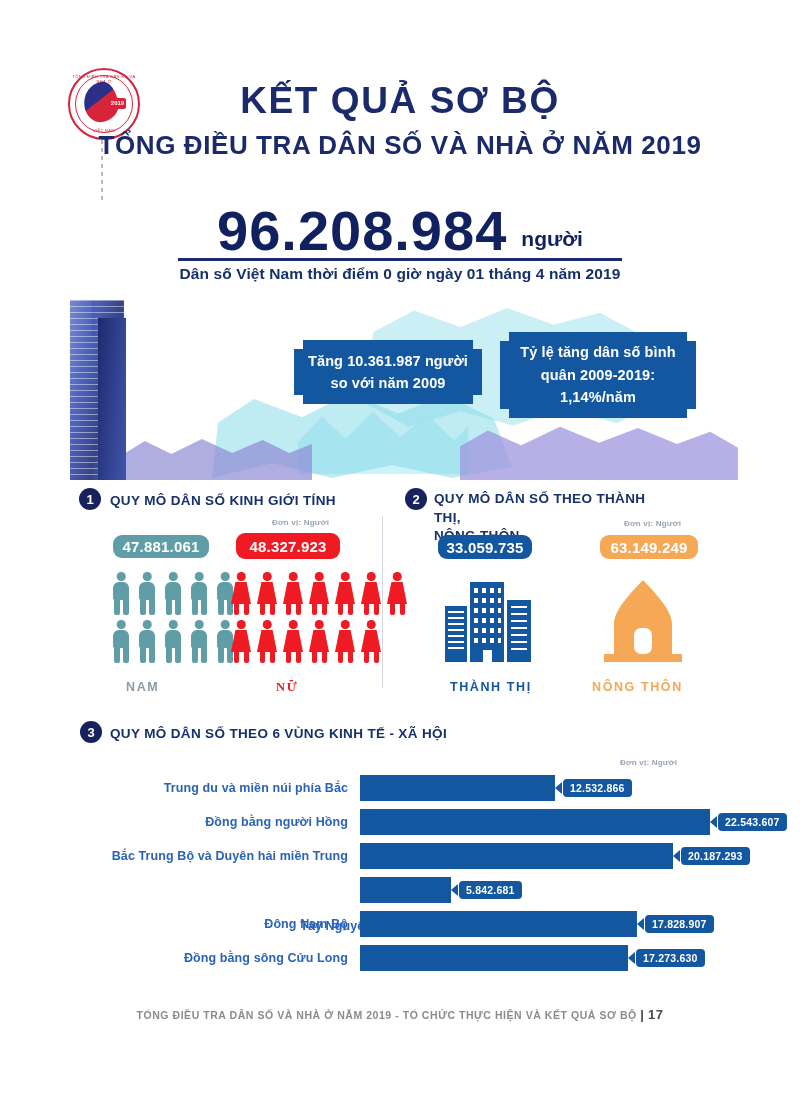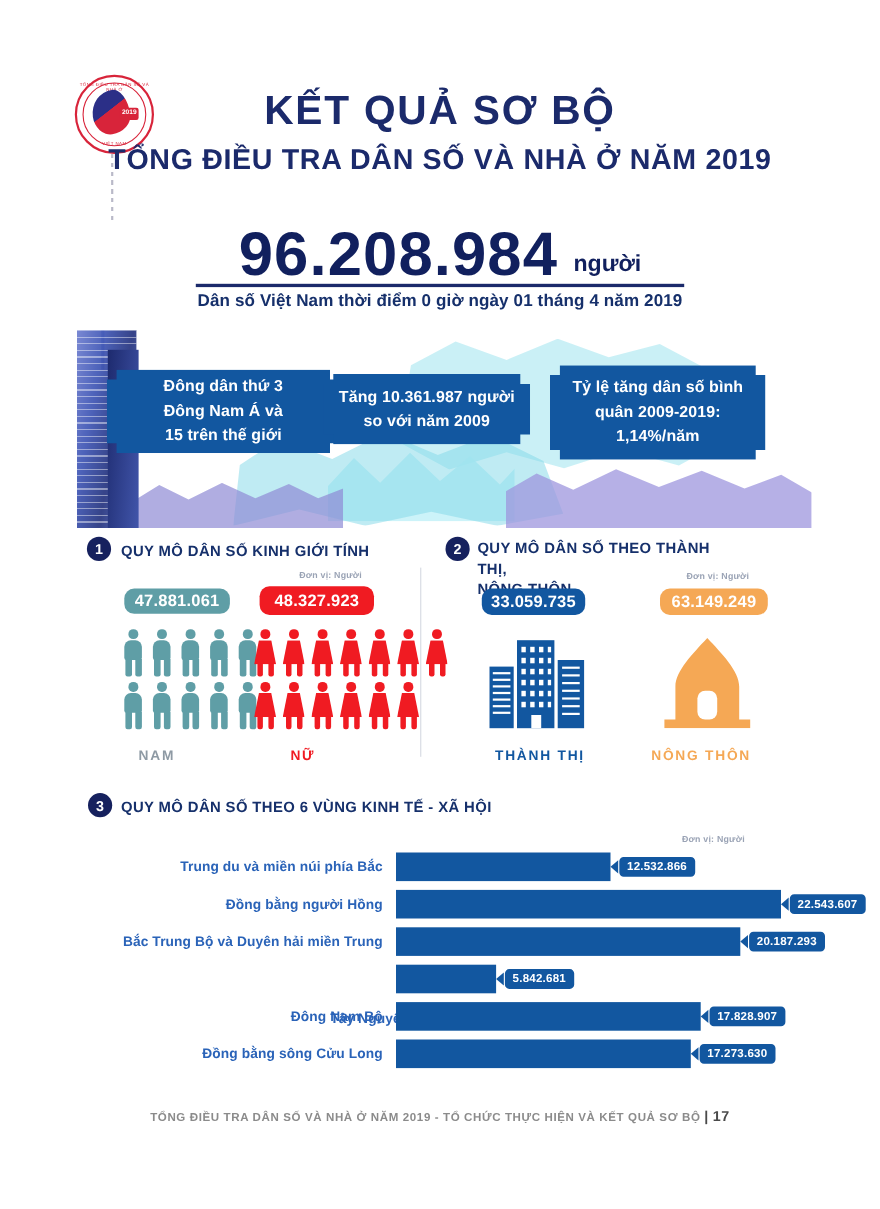--- a/index.html
+++ b/index.html
@@ -220,27 +220,20 @@
     <div class="teal-blob"></div>
     <div class="cyan-blob"></div>
     <div class="teal-blob2"></div>
     <div class="purple-blob"></div>
     <div class="purple-blob2"></div>
     <div class="mast"></div>
     <div class="tower"></div>
     <div class="tower2"></div>
   </div>
 
-  <div class="nbox" id="nbox1">
-    <div>
-      <span>Đông dân thứ 3</span><br>
-      <span>Đông Nam Á và</span><br>
-      <span>15 trên thế giới</span>
-    </div>
-  </div>
   <div class="nbox" id="nbox2">
     <div>
       <span>Tăng 10.361.987 người</span><br>
       <span>so với năm 2009</span>
     </div>
   </div>
   <div class="nbox" id="nbox3">
     <div>
       <span>Tỷ lệ tăng dân số bình</span><br>
       <span>quân 2009-2019:</span><br>
@@ -397,21 +390,21 @@
       </div>
       <div class="person f">
         <span class="head" style="background: rgb(240, 27, 34);"></span>
         <span class="skirt" style="background: rgb(240, 27, 34);"></span>
         <span class="lleg" style="background: rgb(240, 27, 34);"></span>
         <span class="rleg" style="background: rgb(240, 27, 34);"></span>
       </div>
     </div>
 
   <div class="catlabel" style="left:126px;top:680px;color:#8e9aa4;">NAM</div>
-  <div class="catlabel" style="left:264px;top:680px;color:#f01b22;">NỮ</div>
+  <div class="catlabel" style="left:276px;top:680px;color:#f01b22;font-family:Liberation Serif, serif;">NỮ</div>
 
   <div class="divider"></div>
 
   <div class="secnum" style="left:405px;top:488px;">2</div>
   <div class="sechead" style="left:434px;top:490px;width:240px;">
     <span>QUY MÔ DÂN SỐ THEO THÀNH THỊ,</span><br>
     <span>NÔNG THÔN</span>
   </div>
 
   <div class="unit-lbl" style="left:624px;top:519px;">Đơn vị: Người</div>

